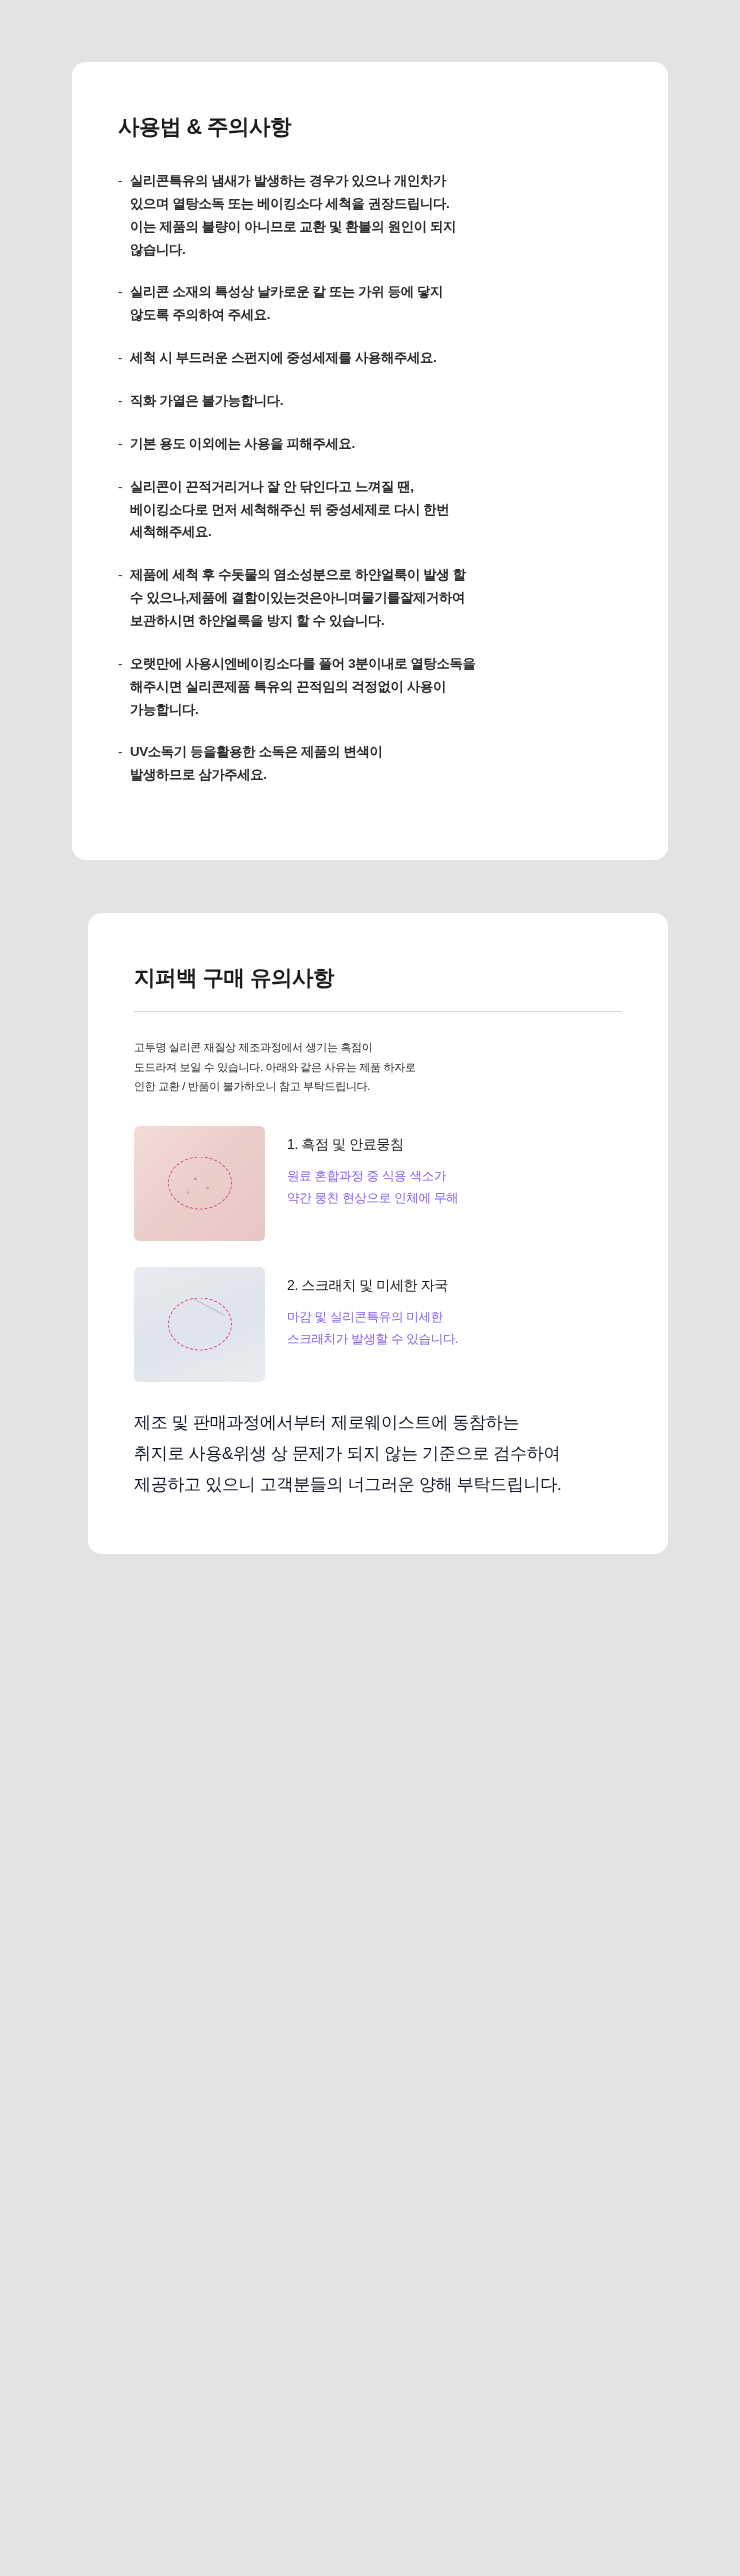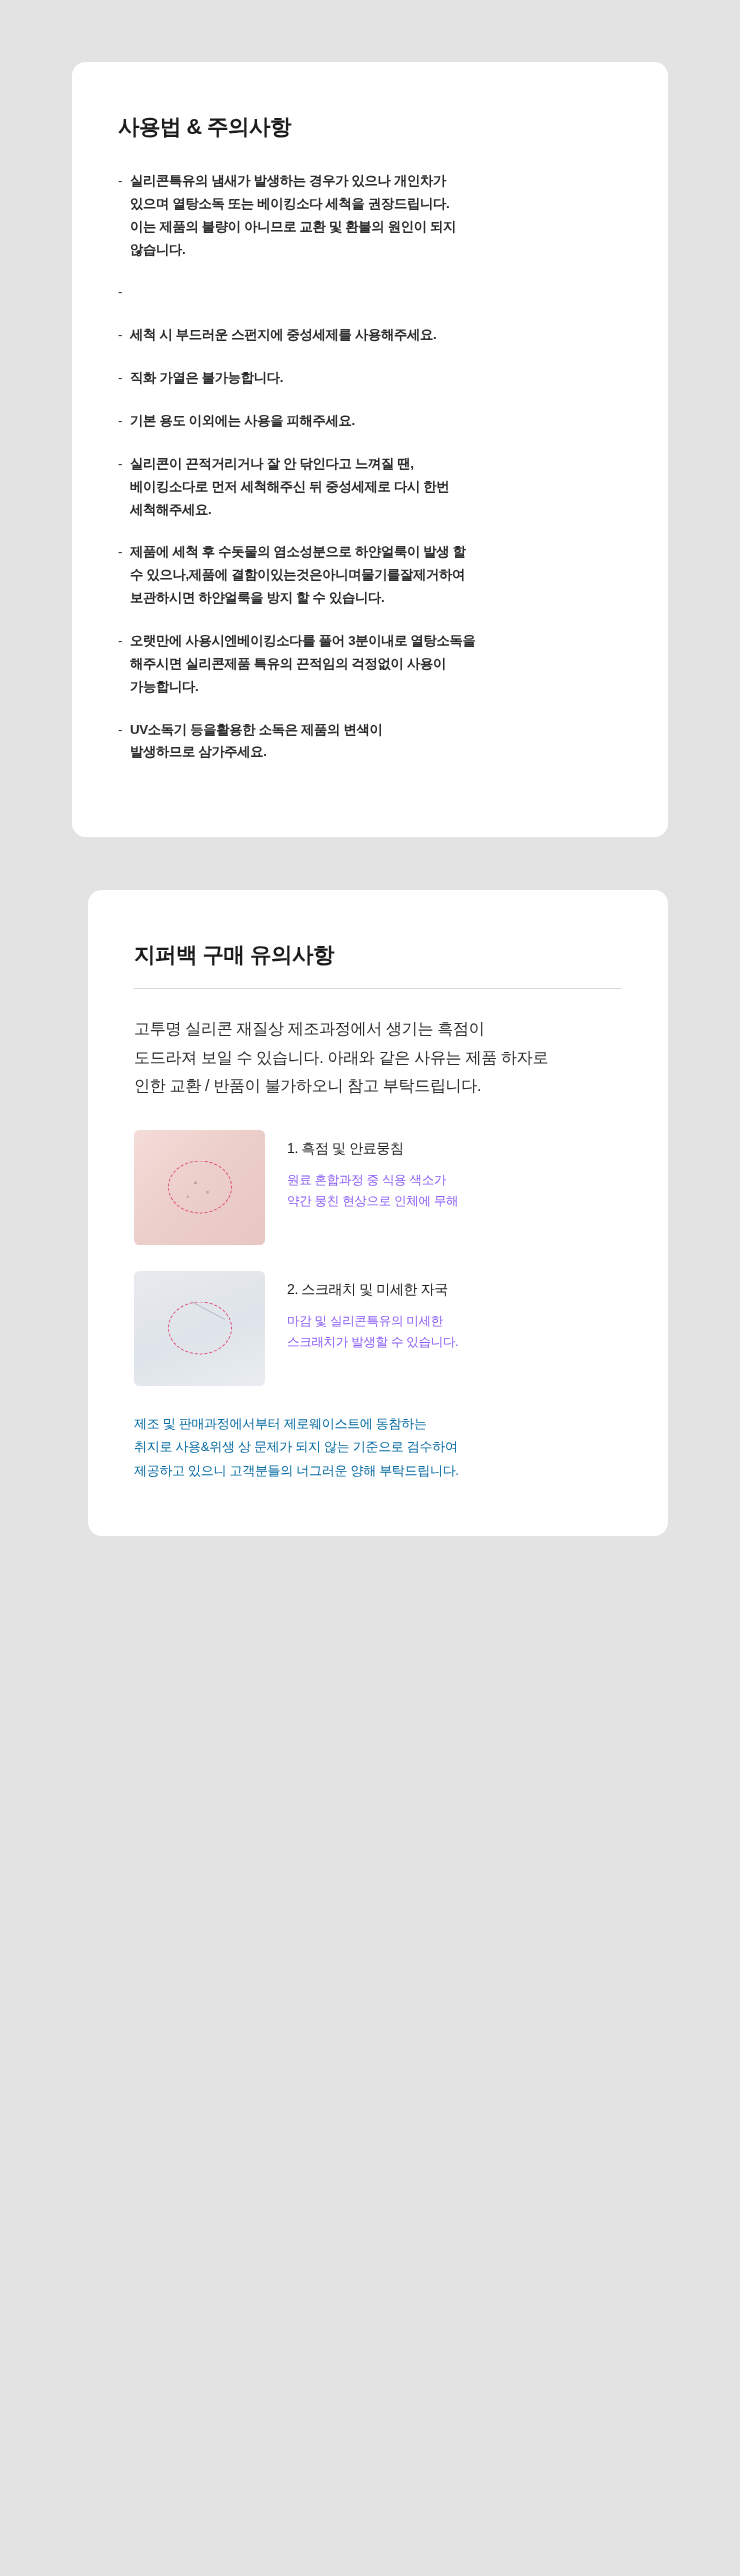--- a/index.html
+++ b/index.html
@@ -57,21 +57,21 @@
     font-size: 13.3px;
     line-height: 1.72;
     color: #2b2b2b;
     letter-spacing: -0.3px;
     white-space: pre-line;
     font-weight: bold;
   }
 
   
   .intro {
-    font-size: 16px;
+    font-size: 11px;
     line-height: 1.78;
     color: #2b2b2b;
     letter-spacing: -0.3px;
     white-space: pre-line;
   }
 
   
   .defects { margin-top: 29px; }
   .defect-row {
     display: flex;
@@ -151,23 +151,23 @@
   .defect-desc {
     font-size: 12.5px;
     line-height: 1.72;
     color: #8b5cf6;
     letter-spacing: -0.3px;
     white-space: pre-line;
   }
 
   .outro {
     margin-top: 24px;
-    font-size: 13px;
+    font-size: 17px;
     line-height: 1.82;
-    color: #0369a1;
+    color: #0f172a;
     letter-spacing: -0.3px;
     white-space: pre-line;
   }
 </style>
 </head>
 <body>
 
 <div class="page">
 
   <section class="card">
@@ -176,20 +176,22 @@
     <div class="usage-list">
       <div class="usage-item">
         <span class="usage-dash">-</span>
         <p class="usage-text">실리콘특유의 냄새가 발생하는 경우가 있으나 개인차가
 있으며 열탕소독 또는 베이킹소다 세척을 권장드립니다.
 이는 제품의 불량이 아니므로 교환 및 환불의 원인이 되지
 않습니다.</p>
       </div>
       <div class="usage-item">
         <span class="usage-dash">-</span>
+        <p class="usage-text">실리콘 소재의 특성상 날카로운 칼 또는 가위 등에 닿지
+않도록 주의하여 주세요.</p>
       </div>
       <div class="usage-item">
         <span class="usage-dash">-</span>
         <p class="usage-text">세척 시 부드러운 스펀지에 중성세제를 사용해주세요.</p>
       </div>
       <div class="usage-item">
         <span class="usage-dash">-</span>
         <p class="usage-text">직화 가열은 불가능합니다.</p>
       </div>
       <div class="usage-item">

